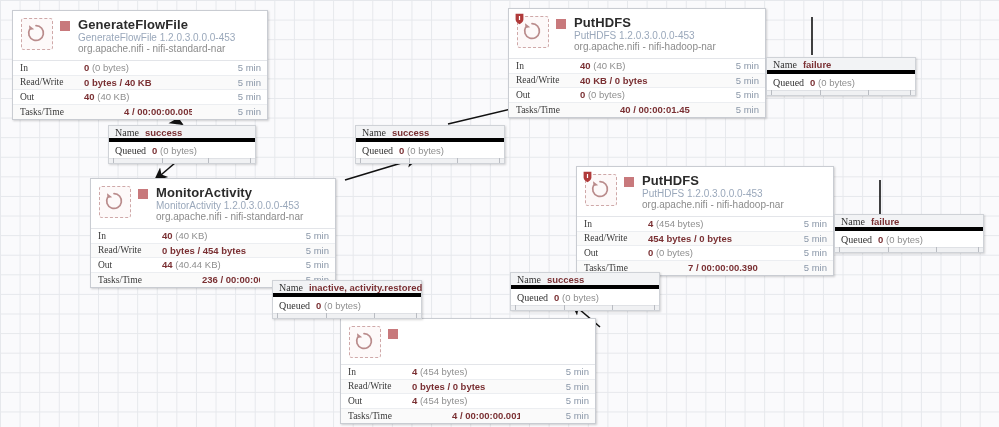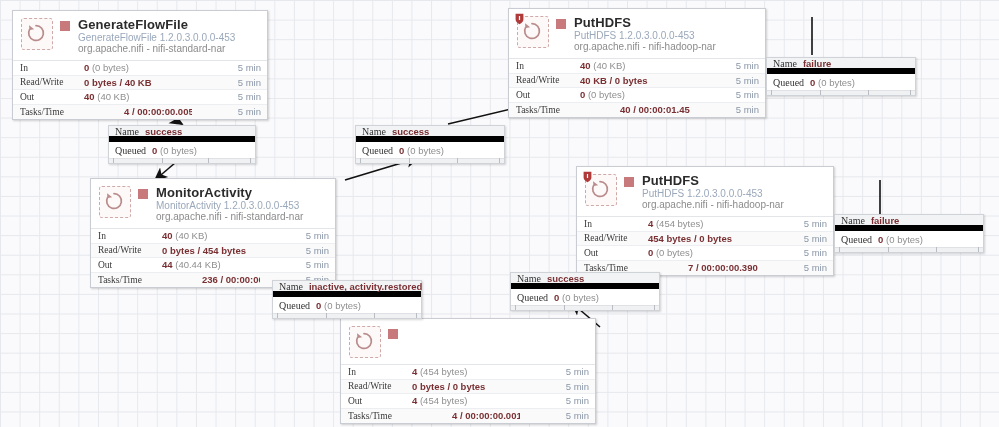--- a/index.html
+++ b/index.html
@@ -94,21 +94,21 @@
     box-shadow:1px 1px 2px rgba(0,0,0,.16);
     box-sizing:border-box;
   }
   .conn-row{
     display:flex;align-items:center;
     height:16px;
     padding:0 6px;
     font-size:9.5px;
     box-sizing:border-box;
   }
-  .conn-row.r1{background:#f2f3f5;border-bottom:6px solid #000000;}
+  .conn-row.r1{background:#f2f3f5;border-bottom:4px solid #000000;}
   .conn-row.r2{background:#ffffff;}
   .conn-key{
     color:#333;font-family:"Liberation Serif", serif;font-size:10px;
     margin-right:6px;
   }
   .conn-val{color:#7a3033;font-weight:700;font-size:9.5px;white-space:nowrap;}
   .conn-val .muted{color:#8f8f8f;font-weight:400;}
   .conn-foot{
     height:4px;background:#f0f1f3;border-top:1px solid #dfe1e5;
     position:relative;

